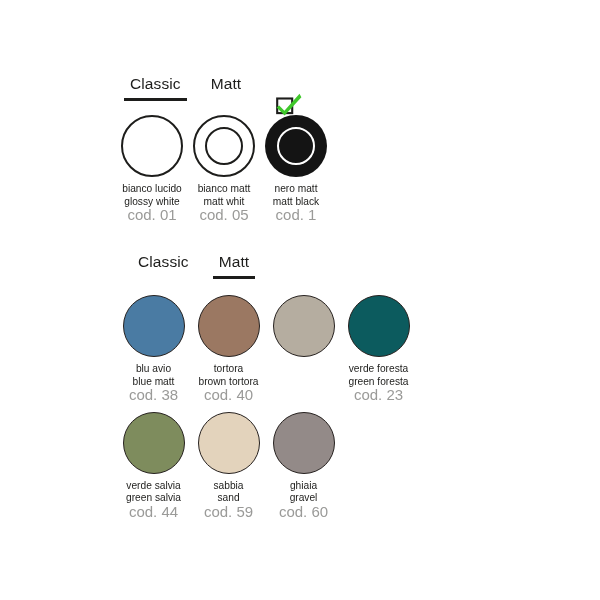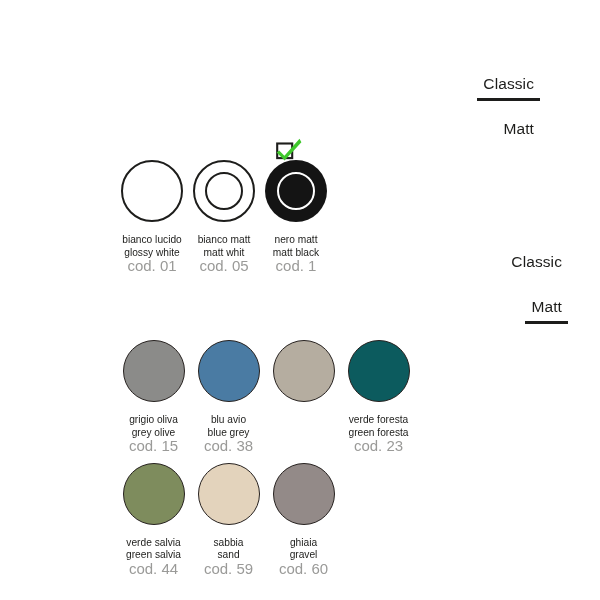--- a/index.html
+++ b/index.html
@@ -23,21 +23,20 @@
     height: 600px;
     background: #ffffff;
   }
 
   
   .tabs {
     display: flex;
     align-items: flex-end;
     gap: 18px;
     padding-left: 4px;
-    flex-direction: column;
   }
   .tab {
     font-size: 15.5px;
     line-height: 19px;
     color: #1d1d1b;
     padding: 0 6px 5px 6px;
     white-space: nowrap;
     letter-spacing: .1px;
   }
   .tab.selected {
@@ -133,21 +132,21 @@
     position: absolute;
     left: 8px;
     top: -24px;
     width: 30px;
     height: 28px;
     pointer-events: none;
   }
 
   
   .labels {
-    margin-top: 12px;
+    margin-top: 6px;
     text-align: center;
     line-height: 12.5px;
   }
   .lbl {
     font-size: 10.2px;
     color: #1d1d1b;
     white-space: nowrap;
   }
   .code {
     font-size: 15px;
@@ -214,42 +213,42 @@
   </div>
 
   <div class="section-two">
     <div class="tabs">
       <div class="tab unselected">Classic</div>
       <div class="tab selected">Matt</div>
     </div>
 
     <div class="swatch-row row-two-a">
 
-      <div class="swatch-cell wide">
-        <div class="circle-wrap">
-          <div class="circle filled" style="background:#8b8b89"></div>
-        </div>
-        <div class="labels">
-          <div class="lbl">grigio oliva</div>
-          <div class="lbl">grey olive</div>
-          <div class="code">cod. 15</div>
-        </div>
-      </div>
 
       <div class="swatch-cell wide">
         <div class="circle-wrap">
           <div class="circle filled" style="background:#4a7ba3"></div>
         </div>
         <div class="labels">
           <div class="lbl">blu avio</div>
-          <div class="lbl">blue grey</div>
+          <div class="lbl">blue matt</div>
           <div class="code">cod. 38</div>
         </div>
       </div>
 
+      <div class="swatch-cell wide">
+        <div class="circle-wrap">
+          <div class="circle filled" style="background:#9b7862"></div>
+        </div>
+        <div class="labels">
+          <div class="lbl">tortora</div>
+          <div class="lbl">brown tortora</div>
+          <div class="code">cod. 40</div>
+        </div>
+      </div>
 
       <div class="swatch-cell wide">
         <div class="circle-wrap">
           <div class="circle filled" style="background:#b5ada0"></div>
         </div>
       </div>
 
       <div class="swatch-cell wide">
         <div class="circle-wrap">
           <div class="circle filled" style="background:#0c5b5e"></div>

